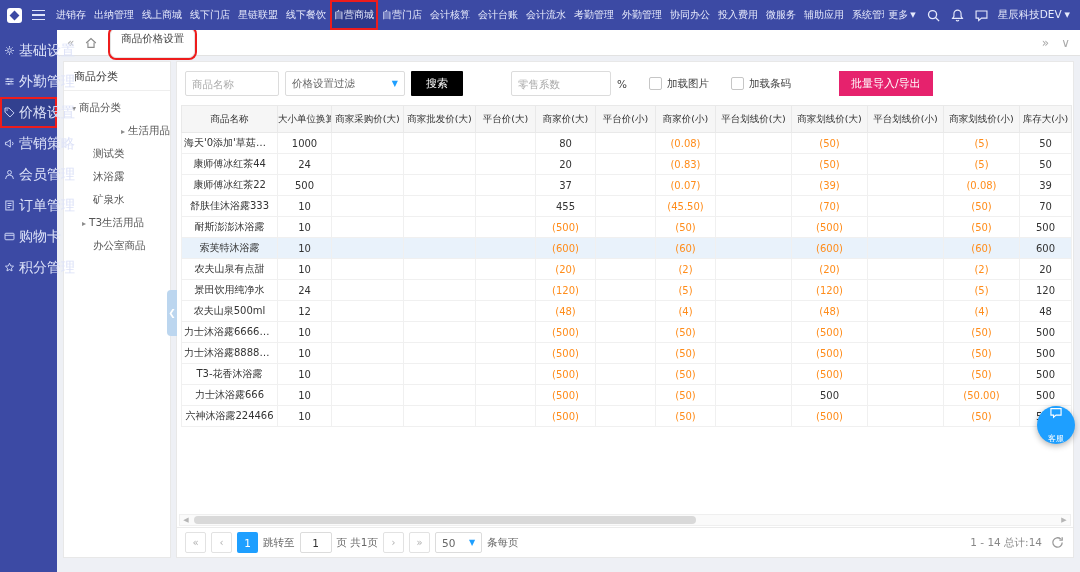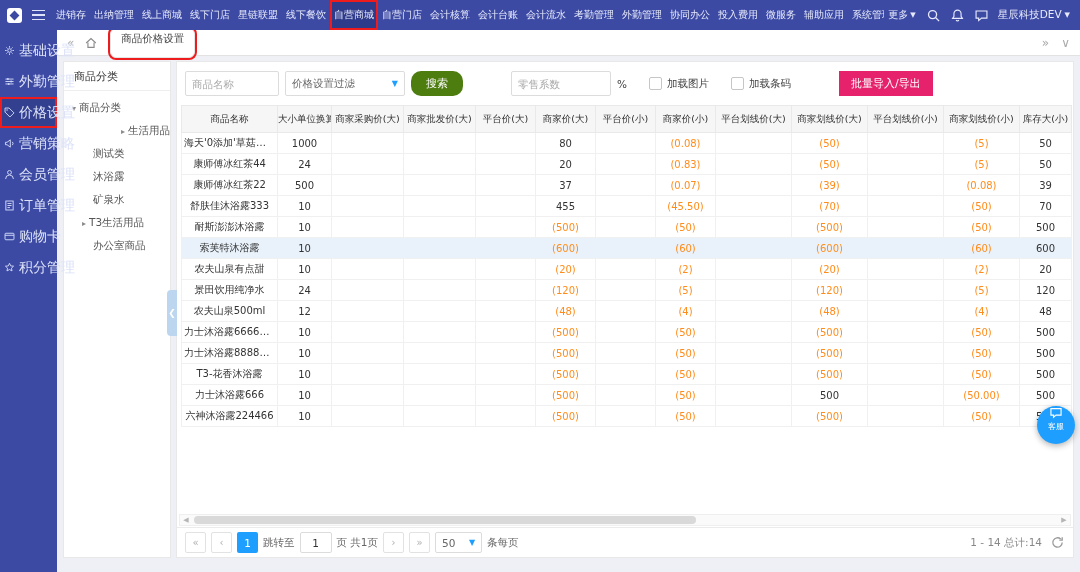--- a/index.html
+++ b/index.html
@@ -48,21 +48,21 @@
   .tree-item .tri { color:#8a8a8a; font-size:8px; margin-right:3px; }
   .main-panel { flex:1; background:#fff; border:1px solid #e8e8e8; position:relative; min-width:0;}
   
   .filter-row { display:flex; align-items:center; padding:9px 8px 8px; gap:6px; }
   .input { height:25px; border:1px solid #dcdcdc; border-radius:2px; padding:0 6px; font-size:10.5px;
     color:#333; background:#fff; font-family:inherit; outline:none;}
   .input::placeholder { color:#aaa; }
   .select { height:25px; border:1px solid #dcdcdc; border-radius:2px; display:flex; align-items:center;
     justify-content:space-between; padding:0 6px; font-size:10.5px; color:#666; background:#fff; cursor:pointer;}
   .select .arrow { color:#1e9fff; font-size:8px; margin-left:5px; }
-  .btn-search { height:25px; padding:0 15px; background:#4d7c0f; color:#fff; border:none; border-radius:10px;
+  .btn-search { height:25px; padding:0 15px; background:#000000; color:#fff; border:none; border-radius:1px;
     font-size:11px; cursor:pointer; font-family:inherit;}
   .btn-batch { height:25px; padding:0 12px; background:#e6226d; color:#fff; border:none; border-radius:0;
     font-size:11px; margin-left:42px; cursor:pointer; font-family:inherit; white-space:nowrap;}
   .checkbox { width:13px; height:13px; border:1px solid #c6c6c6; border-radius:2px; background:#fff; flex:none;}
   .check-group { display:flex; align-items:center; gap:5px; margin-left:16px; font-size:10.5px; color:#444; cursor:pointer;}
   .pct { font-size:10.5px; color:#444; }
   
   .grid-wrap { margin:1px 4px 0; }
   table.grid { border-collapse:collapse; table-layout:fixed; width:100%; }
   .grid th { height:27px; background:#f6f6f6; border:1px solid #e9e9e9; font-size:9.5px; color:#333;
@@ -86,21 +86,21 @@
     display:flex; align-items:center; padding:0 8px; gap:5px; font-size:10.5px; color:#666; background:#fff;}
   .pg-btn { min-width:21px; height:21px; border:1px solid #e2e2e2; background:#fff; color:#b0b0b0;
     display:inline-flex; align-items:center; justify-content:center; font-size:10px; border-radius:2px; cursor:pointer; padding:0 4px;}
   .pg-cur { min-width:21px; height:21px; background:#1e9fff; color:#fff; display:inline-flex; align-items:center;
     justify-content:center; font-size:10.5px; border-radius:2px; cursor:pointer;}
   .pg-input { width:32px; height:21px; text-align:center; padding:0 2px;}
   .pg-size { width:47px; height:21px; }
   .pagebar-right { margin-left:auto; display:flex; align-items:center; gap:8px; color:#888;}
   
   .float-btn { position:absolute; right:5px; top:406px; width:38px; height:38px; border-radius:50%;
-    background:#1e9fff; color:#fff; display:flex; flex-direction:column; align-items:center; justify-content:flex-start;
+    background:#1e9fff; color:#fff; display:flex; flex-direction:column; align-items:center; justify-content:space-between;
     font-size:8px; box-shadow:0 2px 6px rgba(0,0,0,.3); cursor:pointer; z-index:6; gap:1px;}
   .float-btn svg{ width:14px; height:14px; }
 </style>
 </head>
 <body>
 
 <div class="topbar">
   <div class="logo">
       <div class="logo-mark"></div>
     </div>

